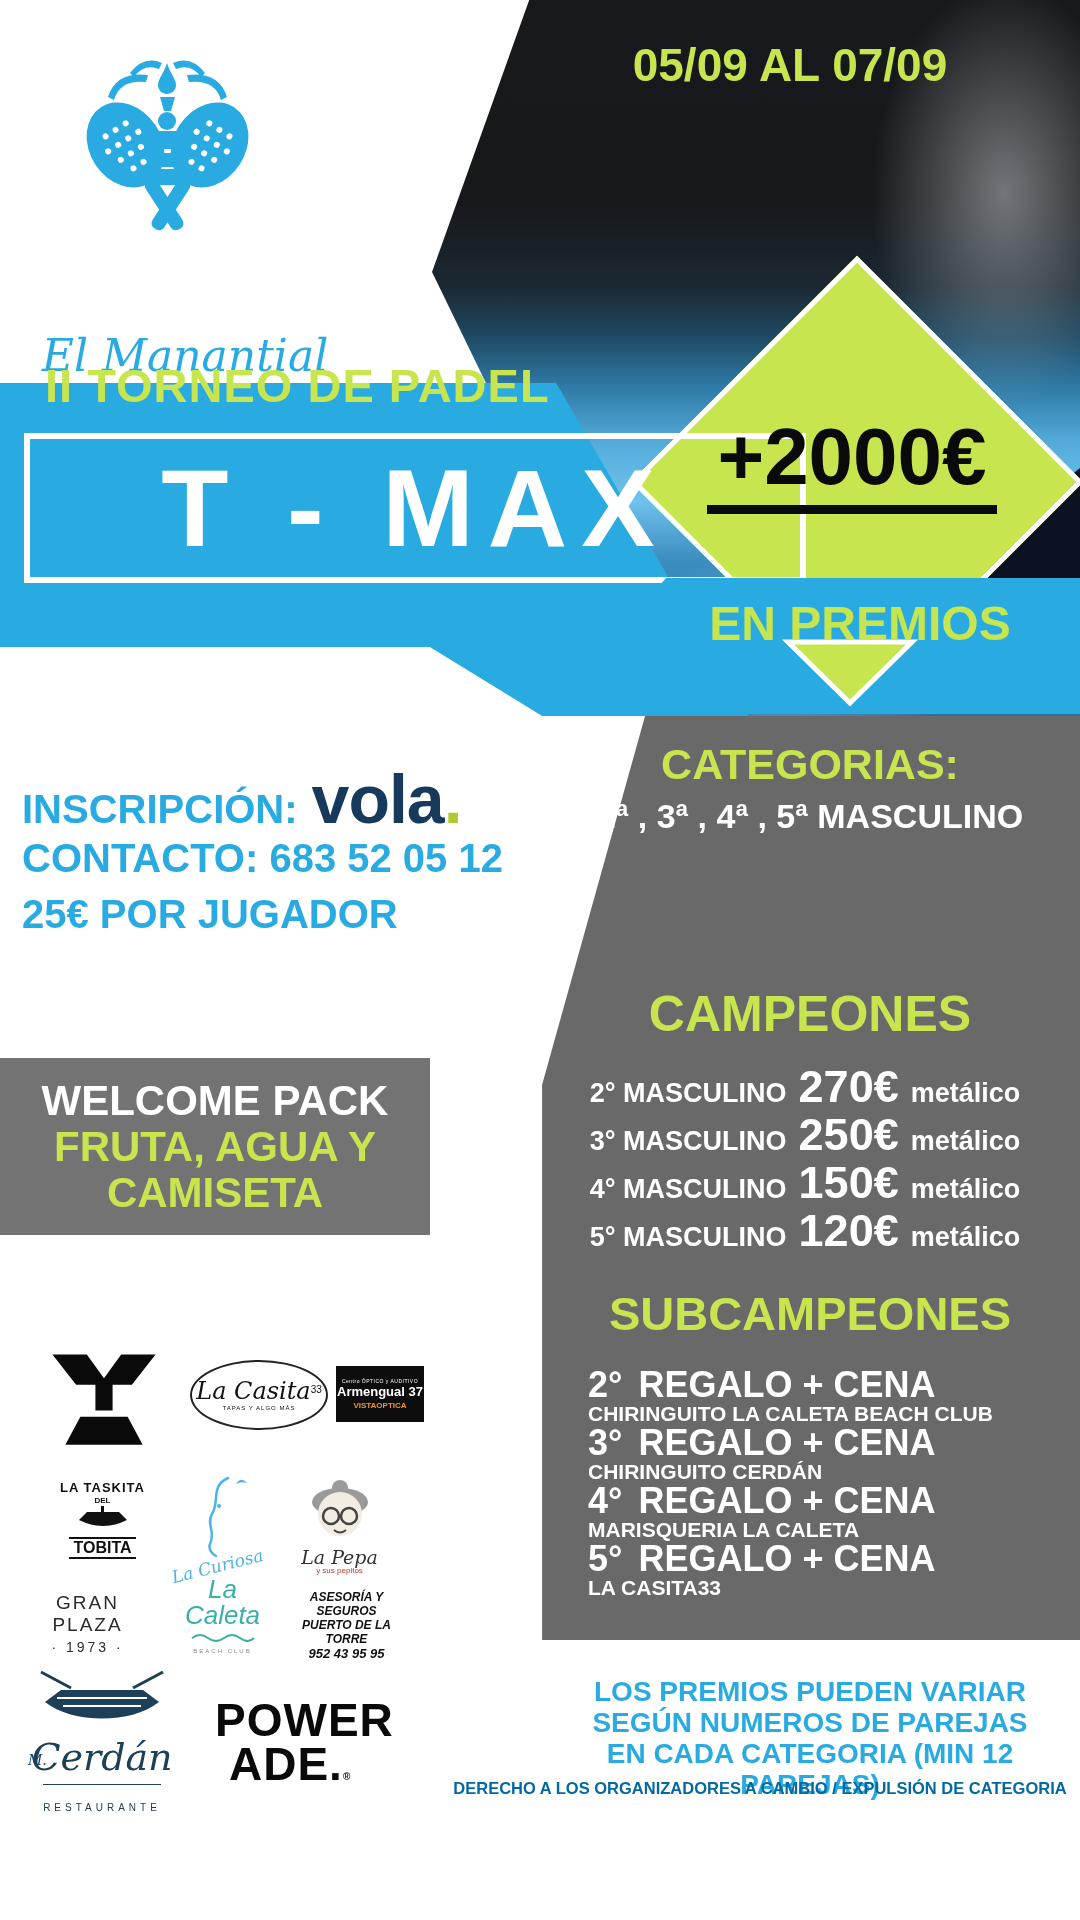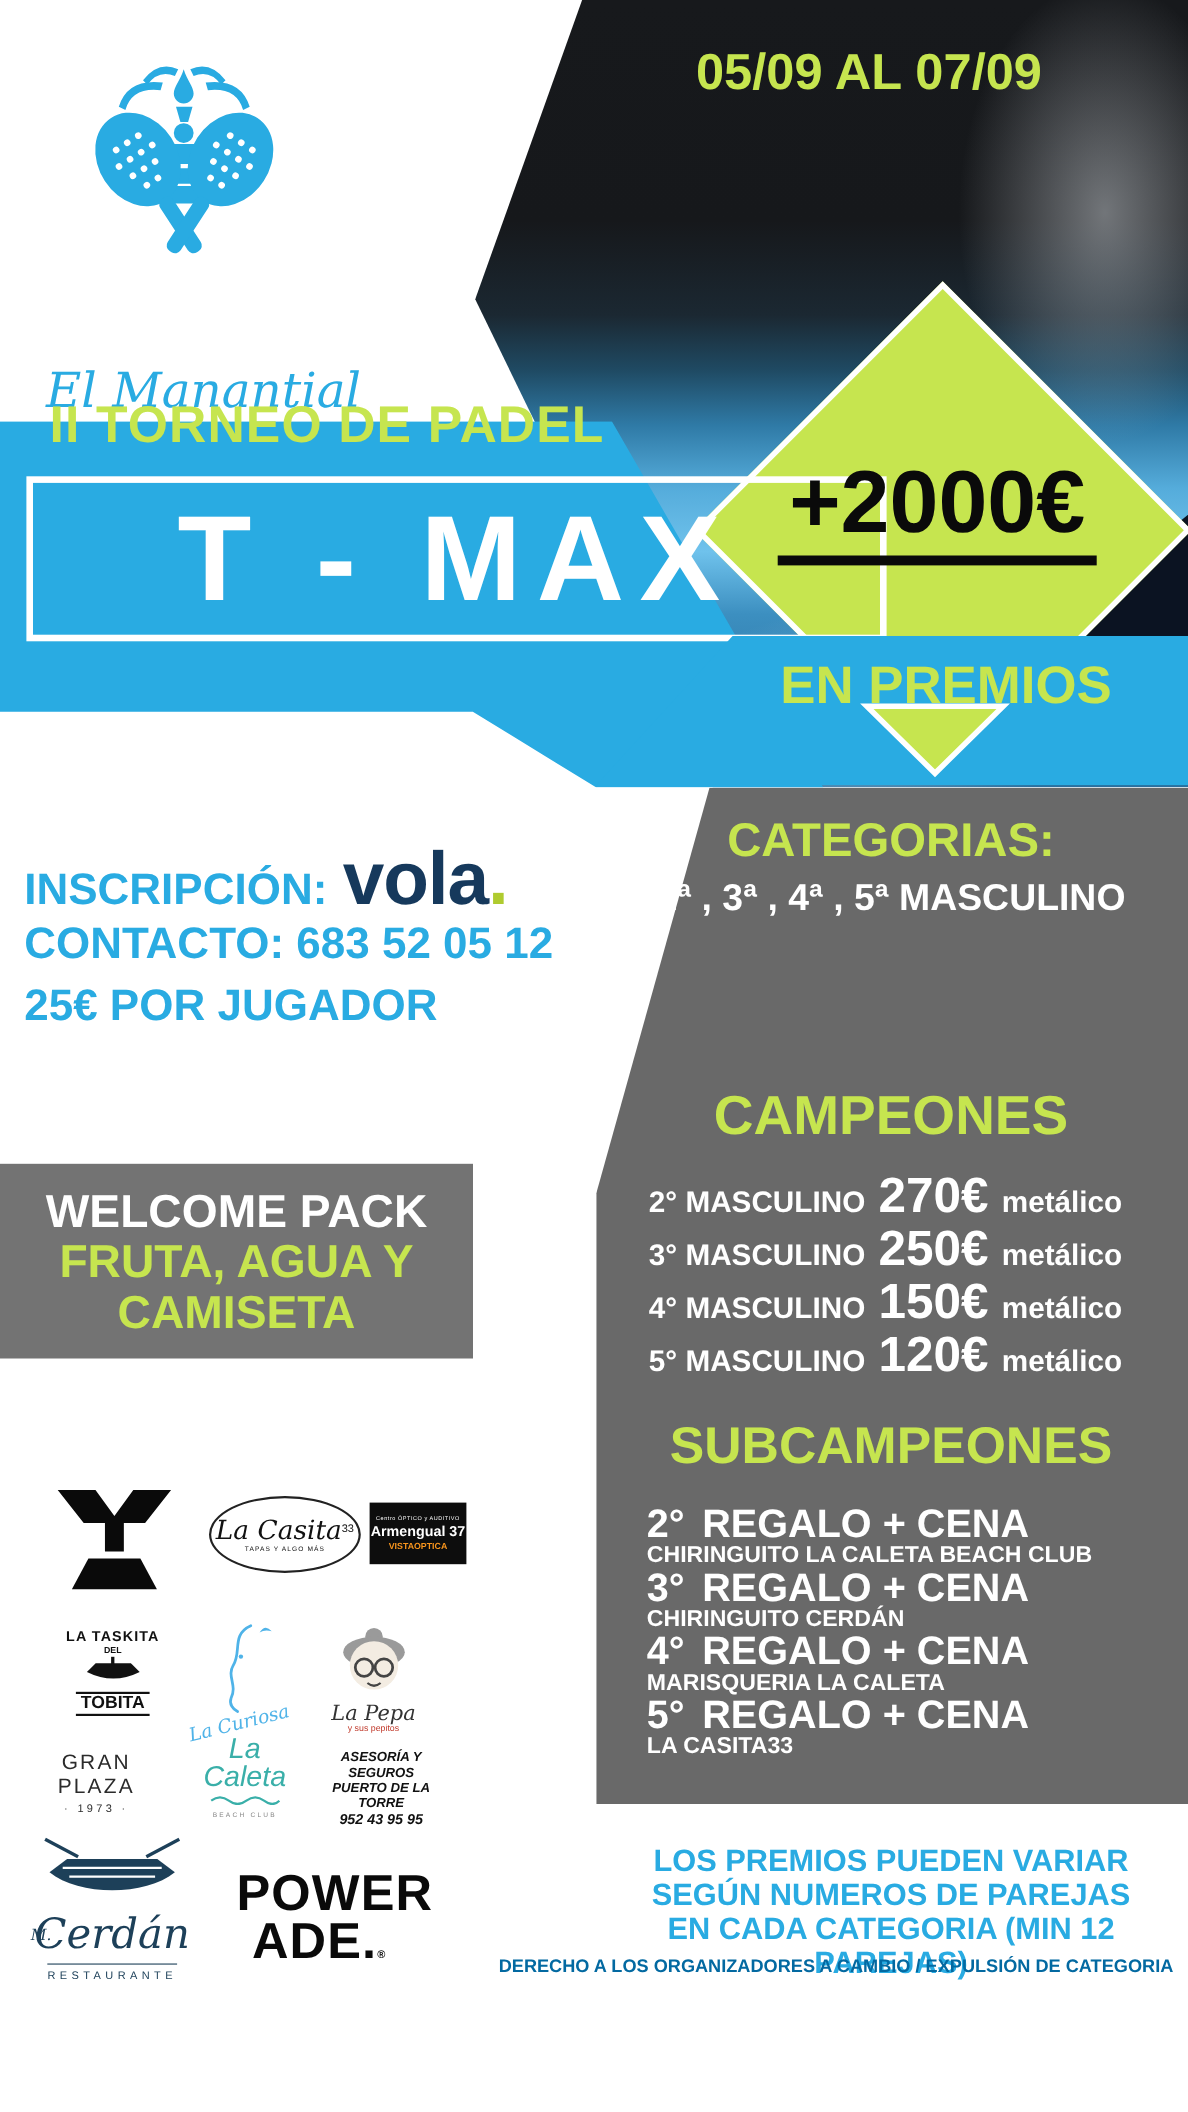--- a/index.html
+++ b/index.html
@@ -103,33 +103,33 @@
   .task-l3{font-size:16px;font-weight:800;border-top:2px solid #111;border-bottom:2px solid #111;
     display:inline-block;padding:0 4px;margin-top:1px;}
   .sp-curiosa{left:170px;top:1472px;width:95px;height:120px;color:#4FB3E8;}
   .curiosa-name{font-family:"DejaVu Serif",serif;font-style:italic;font-size:17px;
     transform:rotate(-14deg);display:block;margin-top:-6px;}
   .sp-lapepa{left:282px;top:1478px;width:115px;height:112px;}
   .pepa-name{font-family:"DejaVu Serif",serif;font-style:italic;font-size:19px;line-height:18px;color:#333;}
   .pepa-tag{font-size:8px;color:#c0392b;}
   .sp-granplaza{left:20px;top:1592px;width:135px;height:52px;color:#2b2b2b;}
   .gp-name{font-size:19px;letter-spacing:2px;}
-  .gp-year{font-size:10px;letter-spacing:3px;margin-top:3px;}
+  .gp-year{font-size:14px;letter-spacing:3px;margin-top:3px;}
   .sp-lacaleta{left:170px;top:1576px;width:105px;height:84px;color:#3AAFA9;}
   .caleta-name{font-family:Liberation Sans, sans-serif;font-style:italic;font-size:26px;line-height:26px;}
   .caleta-sub{font-size:6px;letter-spacing:2px;color:#888;margin-top:2px;}
   .sp-asesoria{left:284px;top:1590px;width:125px;height:62px;font-style:italic;font-weight:700;}
   .ase-l{font-size:12px;line-height:14px;}
   .ase-p{font-size:13px;line-height:16px;}
   .sp-cerdan{left:22px;top:1668px;width:160px;height:170px;color:#1D4059;}
   .cerdan-prefix{font-family:"DejaVu Serif",serif;font-style:italic;font-size:14px;
     position:absolute;left:6px;top:84px;}
   .cerdan-name{font-family:"DejaVu Serif",serif;font-style:italic;font-size:38px;line-height:38px;}
   .cerdan-sub{font-size:10px;letter-spacing:4px;margin-top:8px;
-    border-top:1px solid #1D4059;display:inline-block;padding-top:5px;}
+    border-top:1px solid #1D4059;display:inline-block;padding-top:17px;}
   .sp-powerade{left:215px;top:1698px;width:185px;height:115px;color:#0a0a0a;position:absolute;}
   .pw-l{font-size:46px;font-weight:800;letter-spacing:1px;line-height:44px;text-align:left;}
   .pw-l2{margin-left:14px;}
   .pw-reg{font-size:10px;vertical-align:baseline;}
 </style>
 </head>
 <body>
 
 <div class="poster">
 

